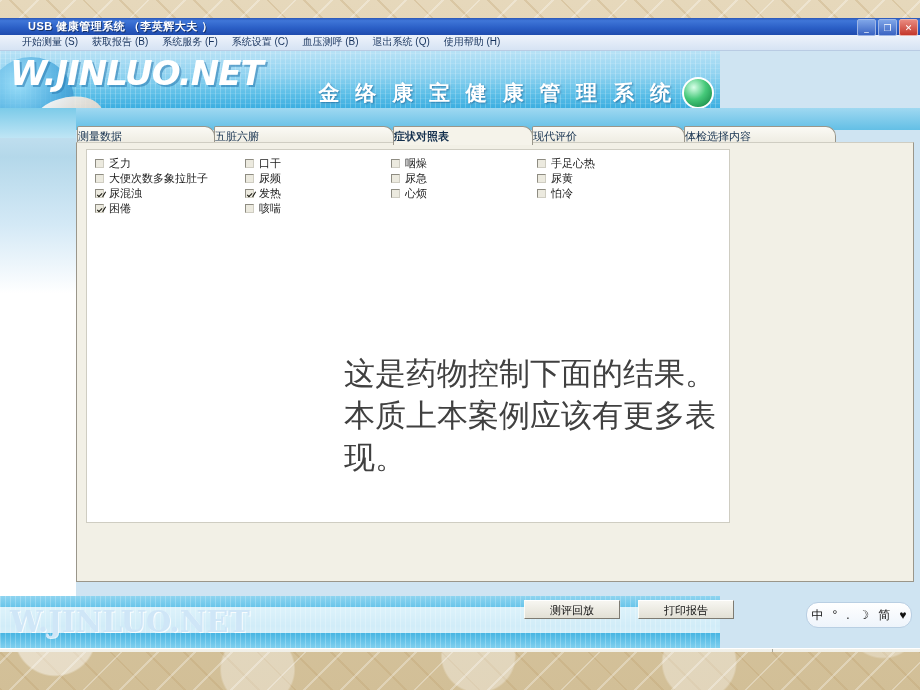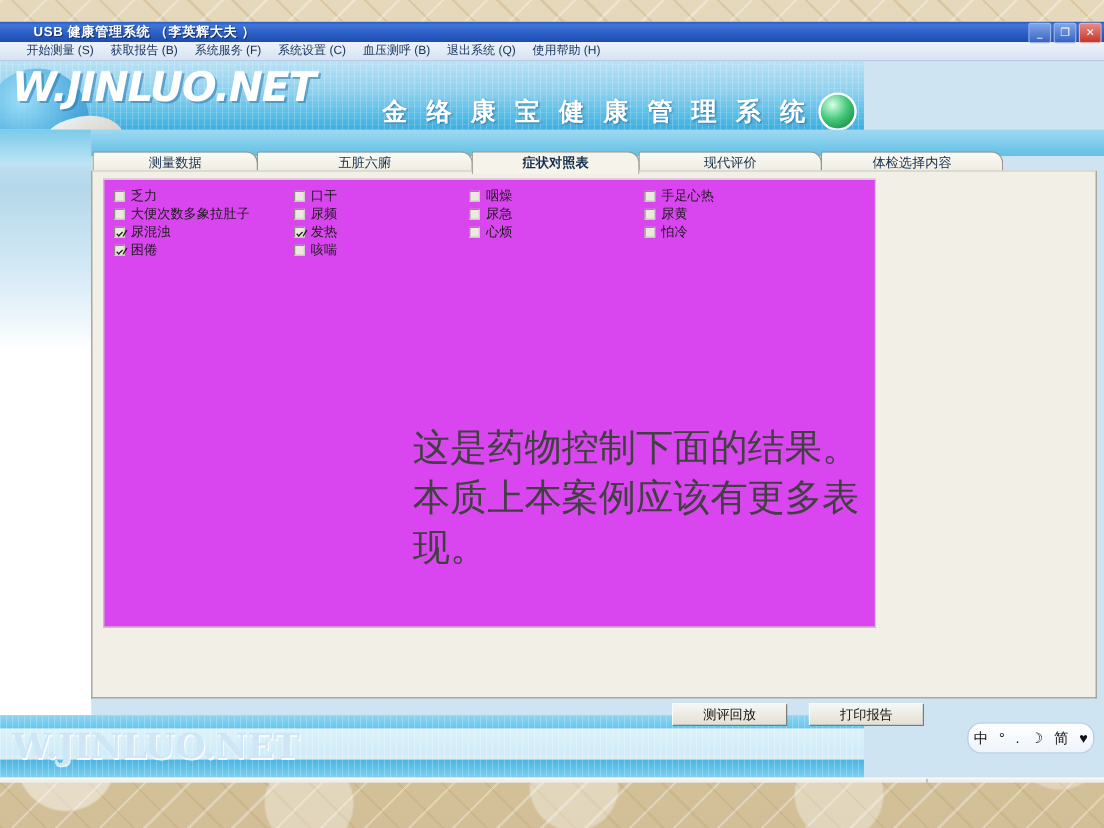--- a/index.html
+++ b/index.html
@@ -122,21 +122,21 @@
   
   #tab-strip{
     position:absolute;left:76px;top:0;width:844px;height:22px;
     background:linear-gradient(180deg,#9fd8f1,#63bfe6);
   }
   #tabs{
     position:absolute;left:76px;top:15px;width:844px;height:22px;
     display:flex;align-items:flex-end;padding-left:1px;
   }
   .tab{
-    height:19px;line-height:19px;text-align:center;
+    height:19px;line-height:19px;
     font-size:11px;color:#14304e;
     background:linear-gradient(180deg,#fbfaf5,#eceadf);
     border:1px solid #9a968a;border-bottom:none;
     border-radius:2px 10px 0 0;
     margin-right:-1px;box-sizing:border-box;
     position:relative;
   }
   .tab.t0{width:138px;}
   .tab.t1{width:180px;}
   .tab.t2{width:140px;font-weight:bold;background:#f5f3ea;z-index:3;}
@@ -145,21 +145,21 @@
 
   
   #panel{
     position:absolute;left:76px;top:34px;width:838px;height:440px;
     background:#f2f0e6;
     border:1px solid #9a968a;border-top:1px solid #cfcdc2;
     box-sizing:border-box;
   }
   #symptom-box{
     position:absolute;left:9px;top:6px;width:644px;height:374px;
-    background:#d946ef;border:1px solid #cfcdc2;box-sizing:border-box;
+    background:#ffffff;border:1px solid #cfcdc2;box-sizing:border-box;
   }
   #symptom-grid{
     position:absolute;left:8px;top:6px;
     display:flex;gap:0;
   }
   .sym-col{width:146px;}
   .sym-col.wide{width:150px;}
   .sym-item{
     display:flex;align-items:center;height:15px;margin-bottom:0px;
     font-size:11px;color:#1b1b1b;white-space:nowrap;
@@ -200,21 +200,21 @@
   #footer-banner .white-band{
     position:absolute;left:0;top:11px;width:720px;height:26px;background:rgba(255,255,255,.78);
   }
   #footer-banner .fwordmark{
     position:absolute;left:10px;top:9px;
     font-family:"DejaVu Serif","Liberation Serif",serif;font-weight:bold;
     font-size:29px;letter-spacing:0px;color:#cfe6f7;
     text-shadow:1px 1px 0 rgba(255,255,255,.8);
   }
   #footer-buttons{
-    position:absolute;left:524px;top:568px;display:flex;gap:18px;z-index:6;margin-left:36px;
+    position:absolute;left:524px;top:582px;display:flex;gap:18px;z-index:6;
   }
   .btn{
     width:96px;height:19px;line-height:18px;text-align:center;
     font-size:11px;color:#111;
     background:linear-gradient(180deg,#f7f6f1,#e2e0d5);
     border:1px solid #7e7b72;border-top-color:#ffffff;border-left-color:#fcfbf6;
     box-sizing:border-box;cursor:default;
   }
 
   

